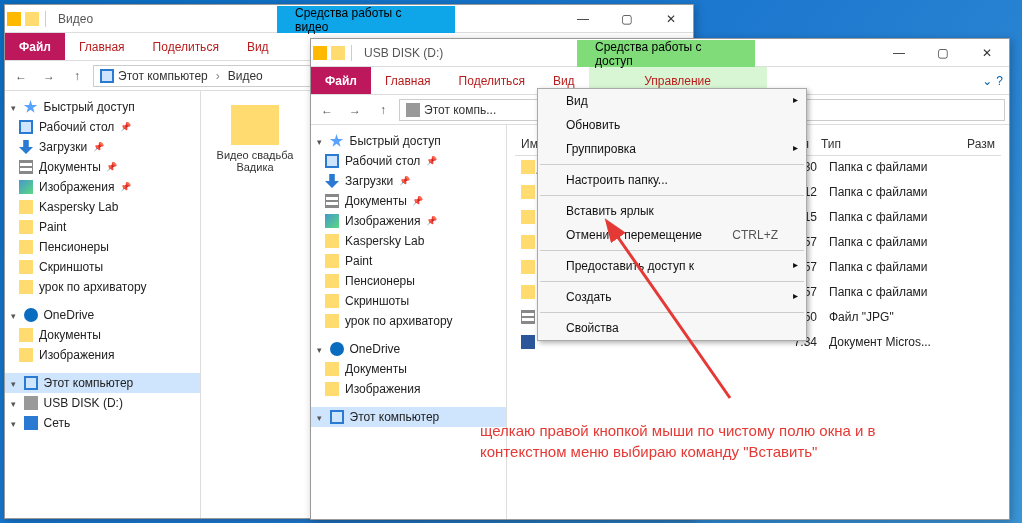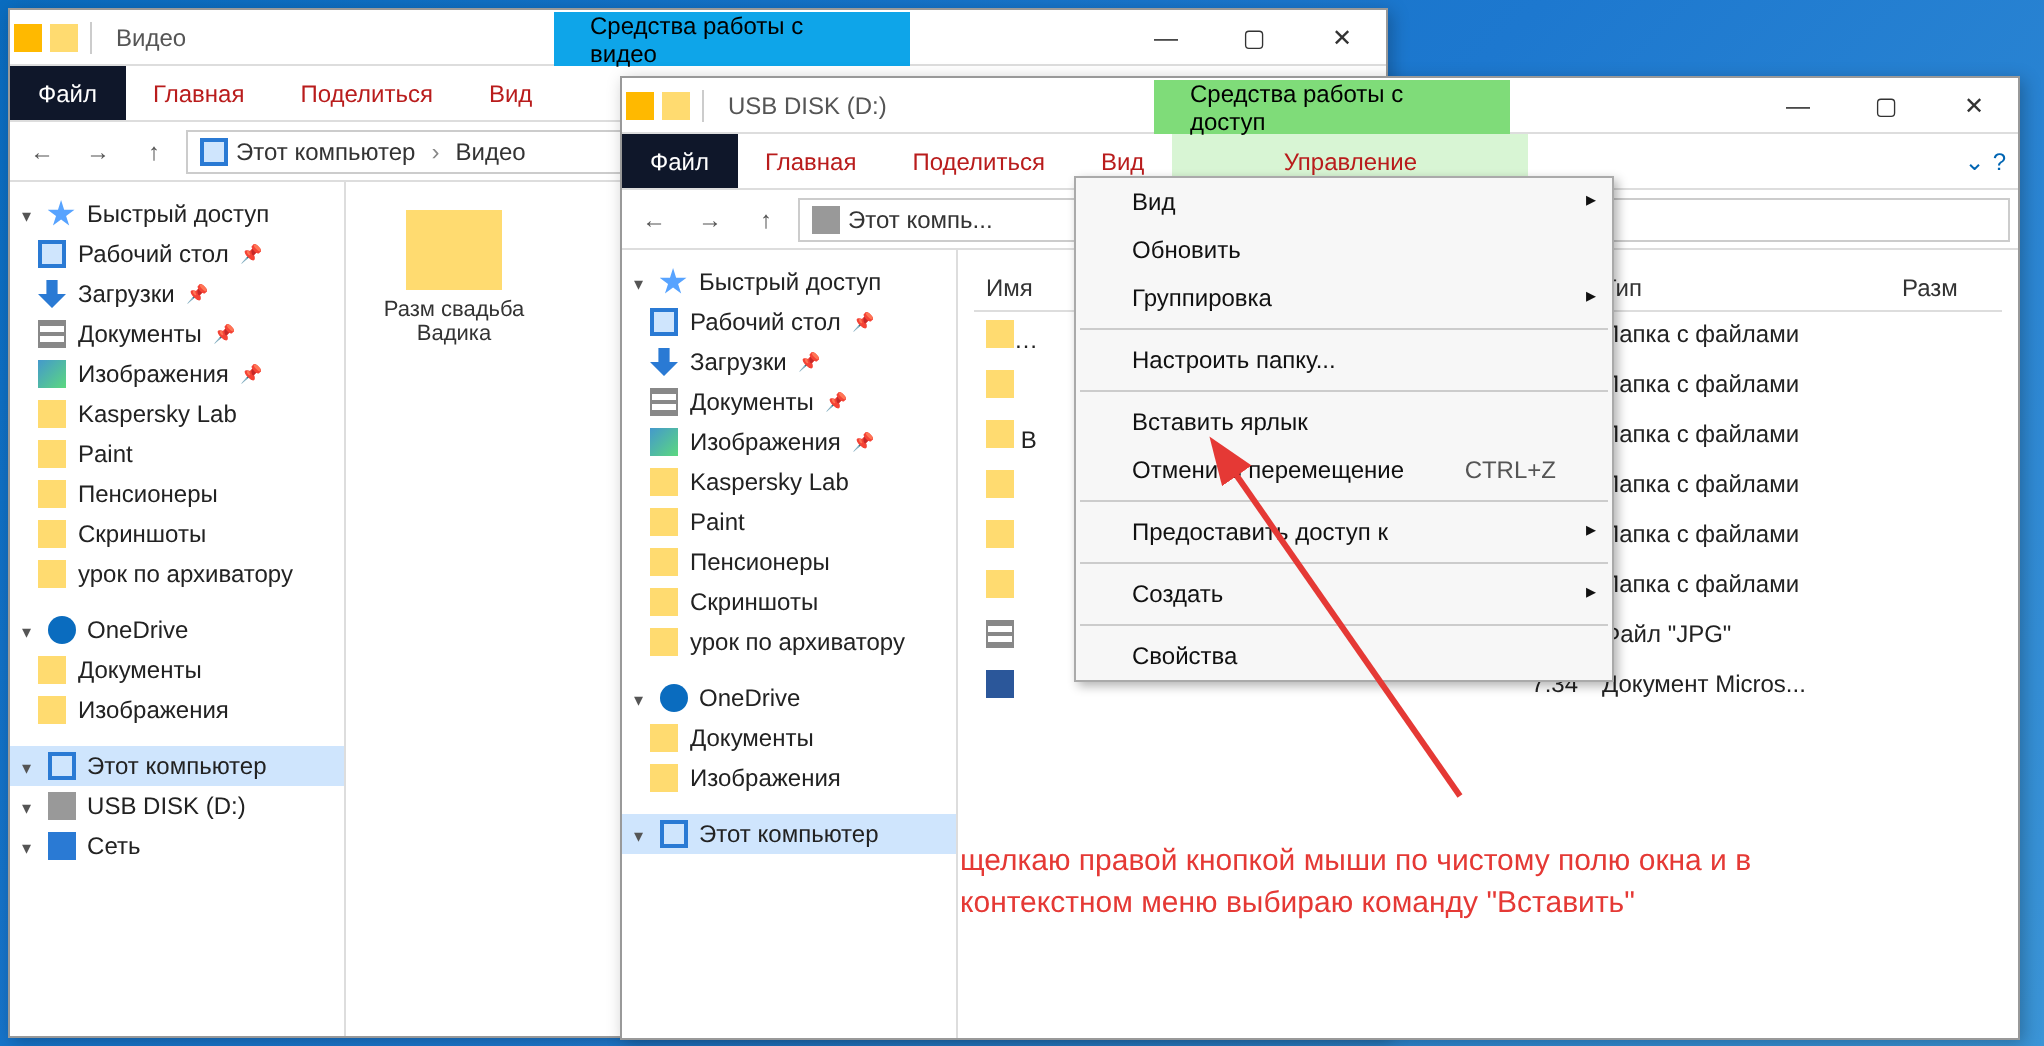--- a/index.html
+++ b/index.html
@@ -12,30 +12,30 @@
   .tb-small { width:14px;height:14px;margin:0 2px; }
   .tb-pipe { width:1px;height:16px;background:#ccc;margin:0 4px; }
   .tb-title { margin-left: 8px; color: #555; }
   .ctx-tab { position:absolute; height:27px; top:1px; padding:0 18px; display:flex; align-items:center; color:#000; font-size:12px; }
   .ctx1 { left:272px; width:178px; background:#0ea5e9; justify-content:center; }
   .ctx2 { left:266px; width:178px; background:#7fdc79; justify-content:center; }
   .wcontrols { position:absolute; right:0; top:0; display:flex; }
   .wc { width:44px; height:28px; display:flex;align-items:center;justify-content:center; color:#333; }
   .ribbon { height:28px; background:#fff; display:flex; align-items:stretch; border-bottom:1px solid #ddd; }
   .tab { padding:0 14px; display:flex;align-items:center; color:#b91c1c; }
-  .tab.file { background:#0f172a; color:#fff; font-weight:normal; }
+  .tab.file { background:#be185d; color:#fff; font-weight:bold; }
   .tab.ctx2 { background:#d8f5d4; }
   .rib-right { margin-left:auto; display:flex;align-items:center; padding:0 6px; color:#0065b3; gap:4px; }
   .abar { height:30px; display:flex; align-items:center; border-bottom:1px solid #ddd; padding:0 4px; gap:4px; }
   .navbtn { width:24px;height:24px;display:flex;align-items:center;justify-content:center;color:#555; }
   .crumb { flex:1; border:1px solid #ccc; height:22px; display:flex;align-items:center; padding:0 6px; gap:4px; color:#333; }
   .crumb .sep::after{content:"›"; color:#888; margin:0 4px;}
   .search { width:160px; border:1px solid #ccc;height:22px; padding:0 6px; color:#888; display:flex;align-items:center;}
   .body { display:flex; height:calc(100% - 86px); }
-  .nav { width:168px; border-right:1px solid #ddd; padding:6px 0; overflow:hidden; }
+  .nav { width:196px; border-right:1px solid #ddd; padding:6px 0; overflow:hidden; }
   .nav-item { display:flex; align-items:center; padding:3px 4px 3px 14px; gap:6px; color:#222; white-space:nowrap; overflow:hidden; }
   .nav-item.head { padding-left:6px; font-weight:normal; }
   .nav-item.head .chev::before{content:"▾"; font-size:9px; color:#555; margin-right:2px;}
   .nav-item.sel { background:#cfe5fd; }
   .ico { width:14px; height:14px; display:inline-block; flex-shrink:0; }
   .ico-star{ background:#57a3ff; clip-path:polygon(50% 0,61% 35%,98% 35%,68% 57%,79% 91%,50% 70%,21% 91%,32% 57%,2% 35%,39% 35%);}
   .ico-mon{ border:2px solid #2a7ad4; background:#cfe5fd; }
   .ico-fold{ background:#ffdb70; }
   .ico-dl{ background:#2a7ad4; clip-path:polygon(30% 0,70% 0,70% 50%,100% 50%,50% 100%,0 50%,30% 50%);}
   .ico-doc{ background:#fff; border:1px solid #888; box-shadow: inset 0 -2px 0 #888, inset 0 2px 0 #888, inset 0 5px 0 #fff, inset 0 7px 0 #888; }
@@ -172,21 +172,21 @@
         </div>
       <div class="nav-item head">
           <span class="chev"></span>
           <span class="ico ico-net"></span>
           <span>Сеть</span>
         </div>
     </div>
     <div class="content">
       <div class="fld">
         <div class="big"></div>
-        <div class="lbl">Разм свадьба Вадика</div>
+        <div class="lbl">Видео свадьба Вадика</div>
       </div>
       <div style="height:18px"></div>
       <div class="vid"></div>
     </div>
   </div>
 </div>
 
 <div class="win win2">
   <div class="titlebar">
     <span class="tb-icon tb-small"></span>

